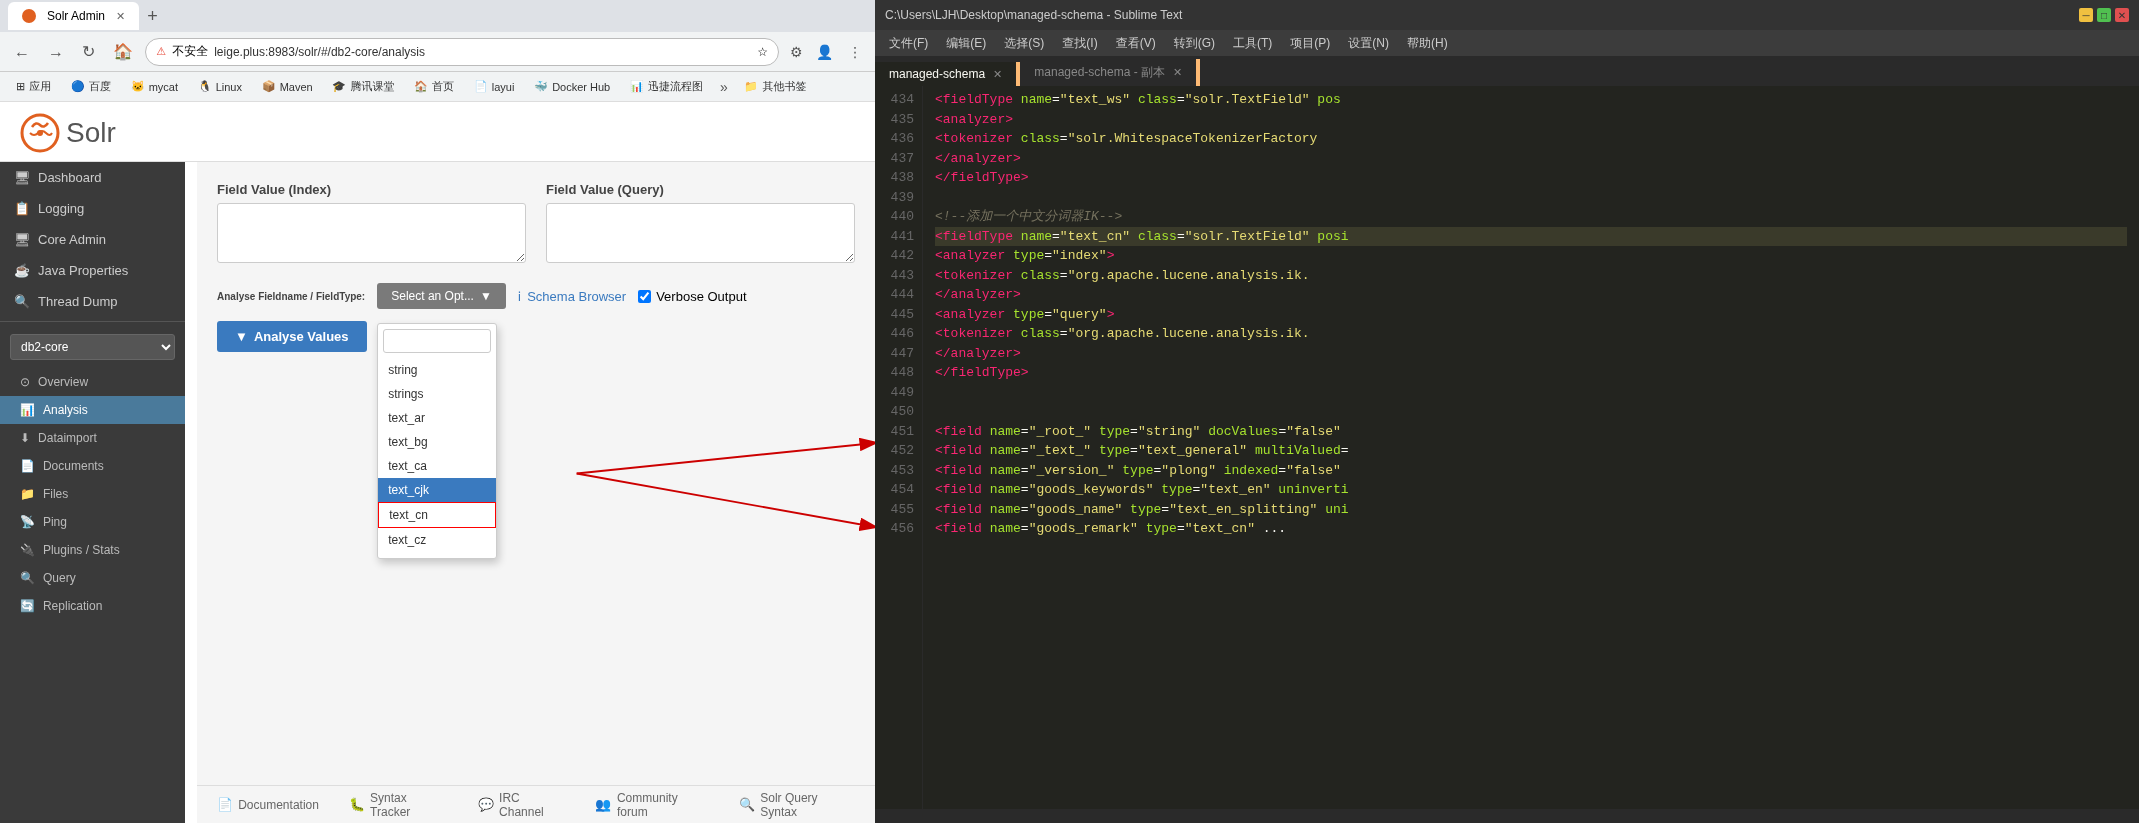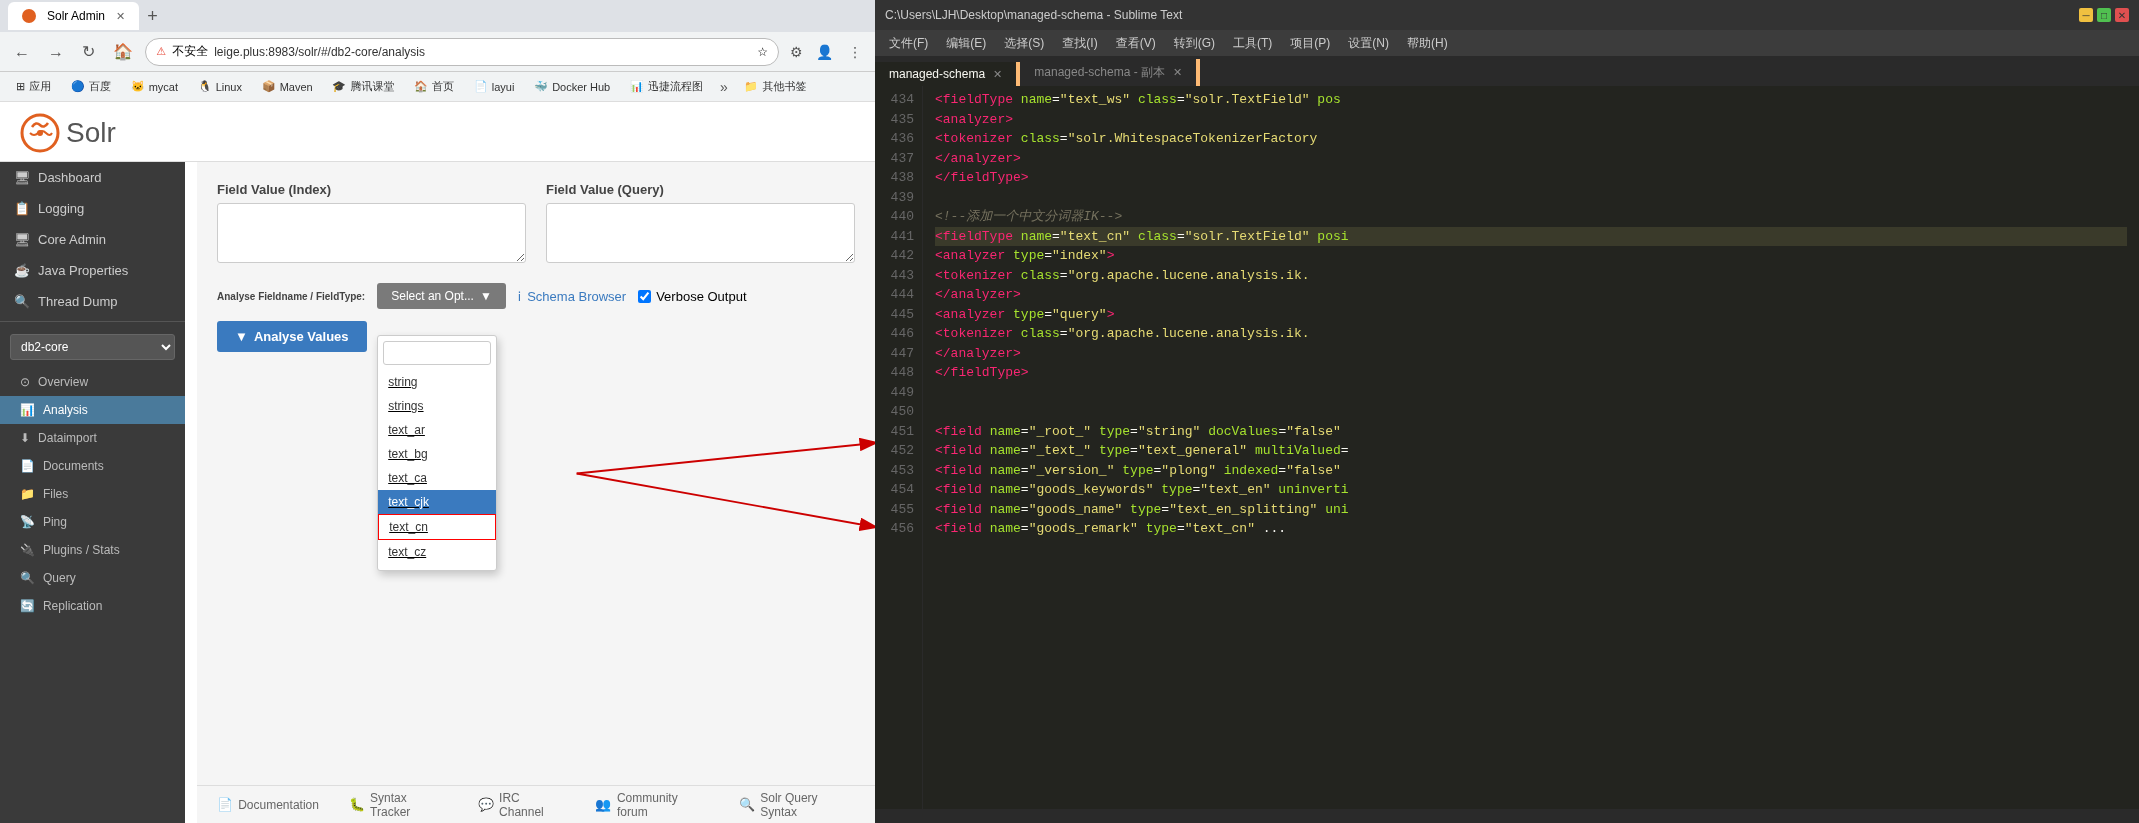--- a/index.html
+++ b/index.html
@@ -53,21 +53,21 @@
     .field-label { font-size: 13px; font-weight: bold; color: #444; }
     .field-textarea { width: 100%; height: 60px; border: 1px solid #ccc; border-radius: 3px; padding: 6px; font-size: 12px; resize: vertical; background: white; }
 
     .analyse-row { display: flex; align-items: center; gap: 12px; margin-bottom: 20px; flex-wrap: wrap; }
     .analyse-label { font-size: 10px; font-weight: bold; color: #444; }
     .field-select-wrapper { position: relative; }
     .field-select-btn { background: #7a7a7a; color: white; border: none; padding: 6px 14px; border-radius: 3px; cursor: pointer; font-size: 12px; display: flex; align-items: center; gap: 6px; }
     .schema-browser-link { display: flex; align-items: center; gap: 6px; color: #3a7abf; font-size: 13px; cursor: pointer; }
     .verbose-checkbox { display: flex; align-items: center; gap: 5px; font-size: 13px; }
     .analyse-values-btn { background: #3a7abf; color: white; border: none; padding: 8px 18px; border-radius: 3px; cursor: pointer; font-size: 13px; font-weight: bold; display: flex; align-items: center; gap: 6px; }
-    .dropdown-menu { position: absolute; top: 52px; left: 0; width: 120px; background: white; border: 1px solid #ccc; border-radius: 3px; z-index: 100; box-shadow: 2px 4px 8px rgba(0,0,0,0.2); text-decoration: underline; }
+    .dropdown-menu { position: absolute; top: 40px; left: 0; width: 120px; background: white; border: 1px solid #ccc; border-radius: 3px; z-index: 100; box-shadow: 2px 4px 8px rgba(0,0,0,0.2); }
     .dropdown-search { width: calc(100% - 10px); margin: 5px; padding: 4px 8px; border: 1px solid #ccc; border-radius: 3px; font-size: 12px; }
     .dropdown-item { padding: 5px 10px; font-size: 12px; color: #333; cursor: pointer; }
     .dropdown-item.selected { background: #3a7abf; color: white; }
     .dropdown-item.highlighted { border: 1px solid red; }
     .dropdown-scrollarea { max-height: 200px; overflow-y: auto; }
 
     
     .solr-footer { height: 38px; background: #f5f5f5; border-top: 1px solid #ddd; display: flex; align-items: center; justify-content: center; gap: 30px; padding: 0 20px; }
     .footer-link { display: flex; align-items: center; gap: 5px; font-size: 12px; color: #666; cursor: pointer; text-decoration: none; }
     .footer-icon { font-size: 13px; }

